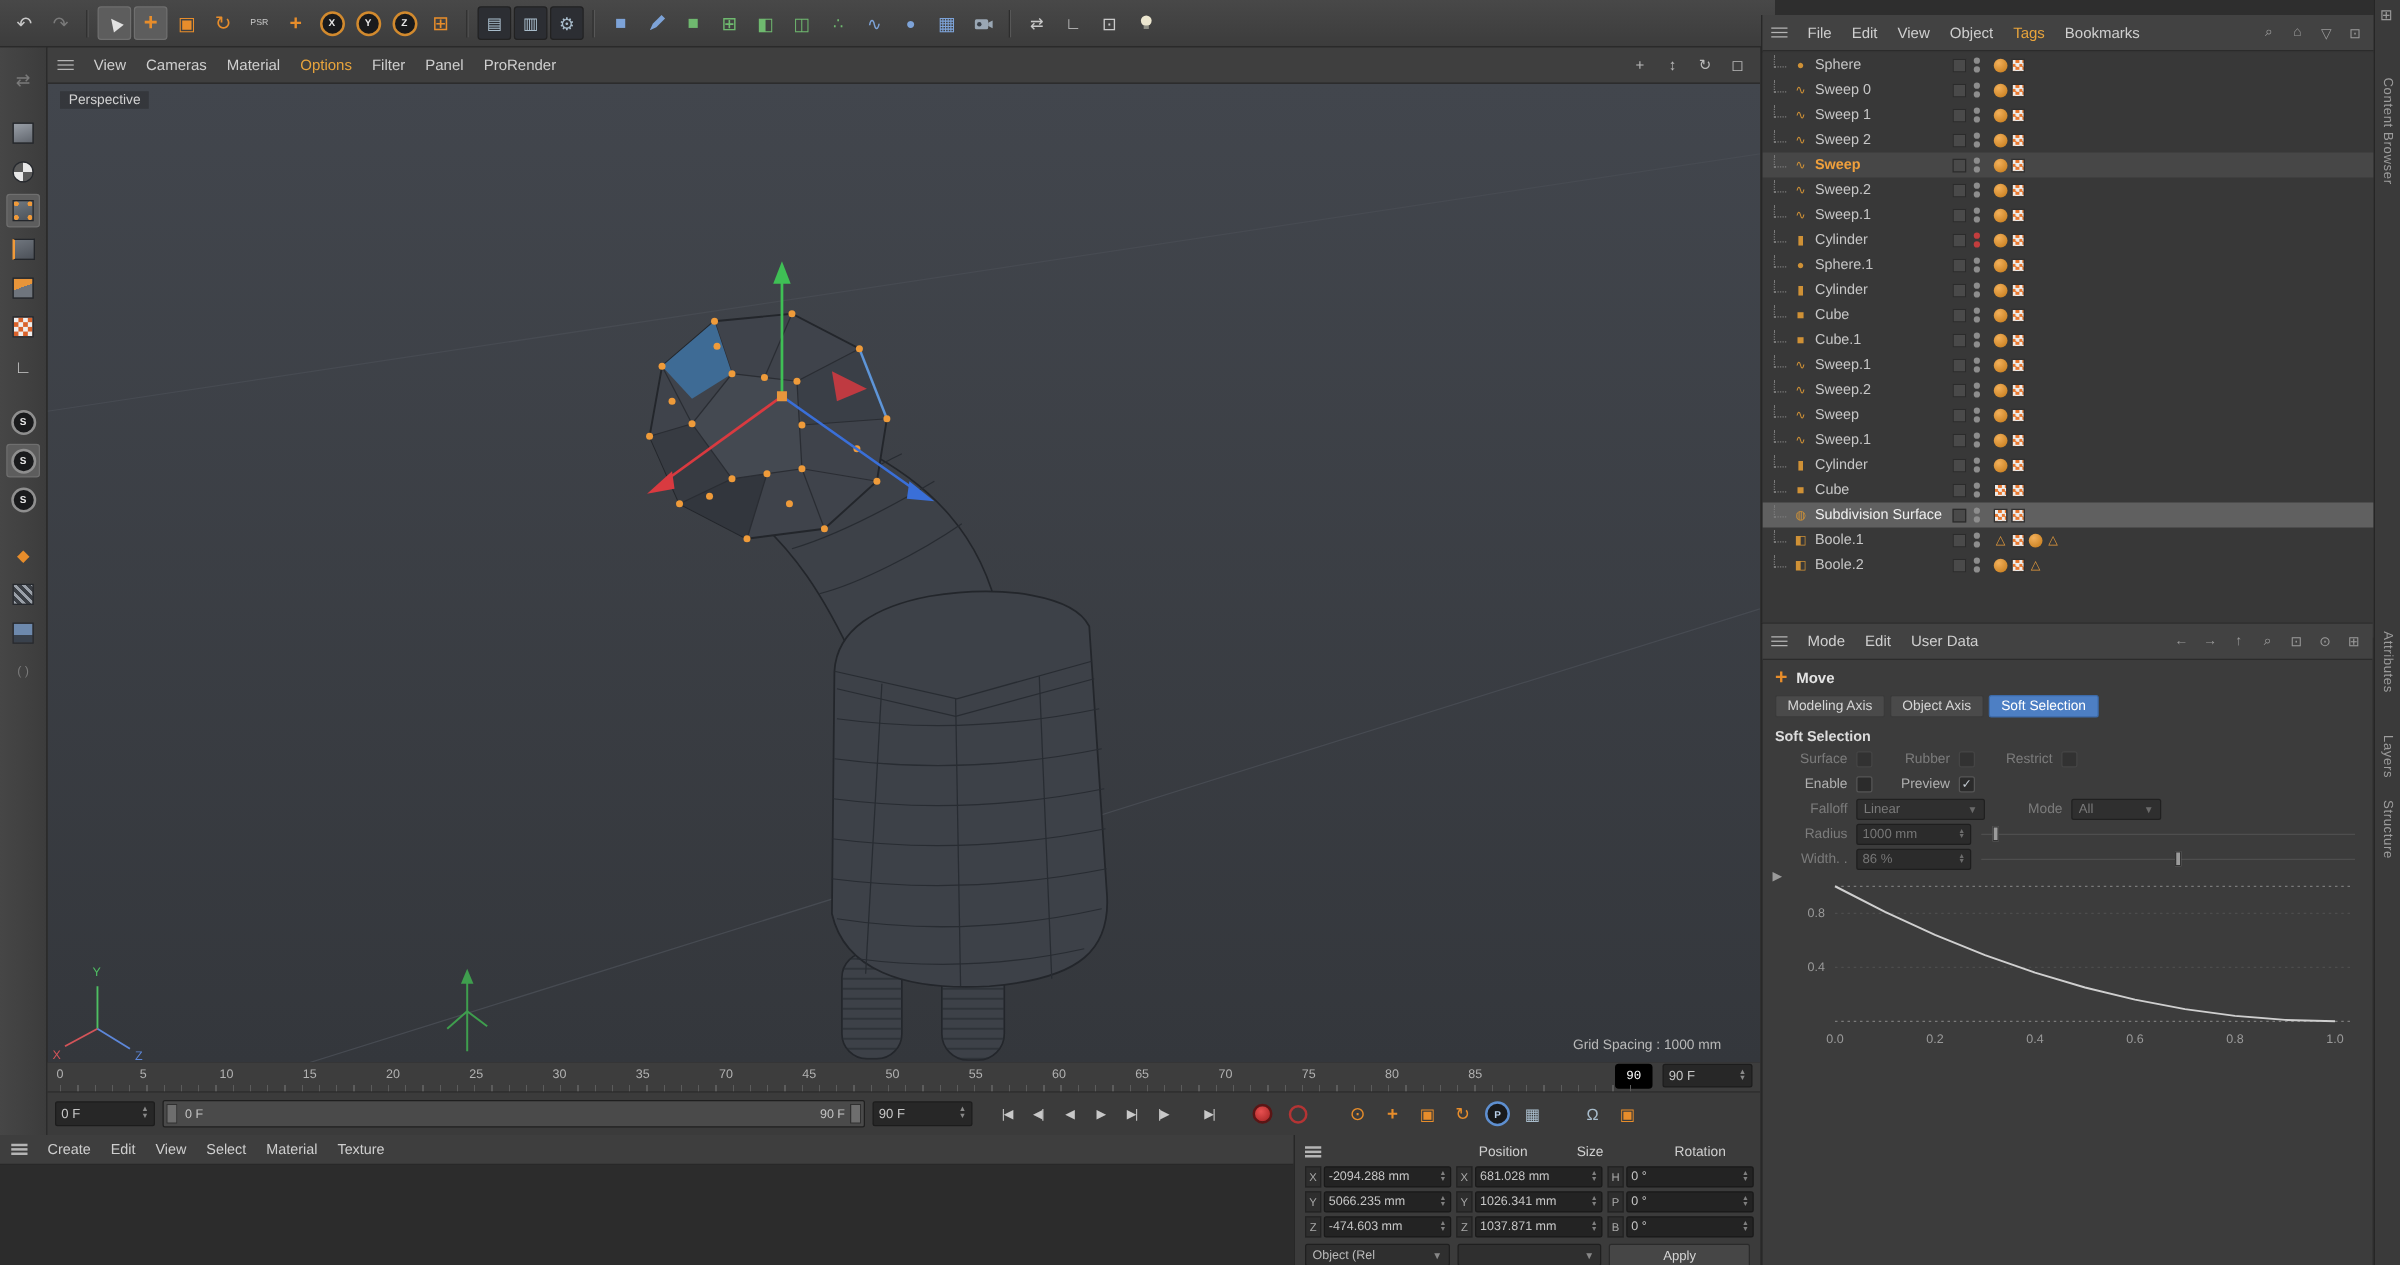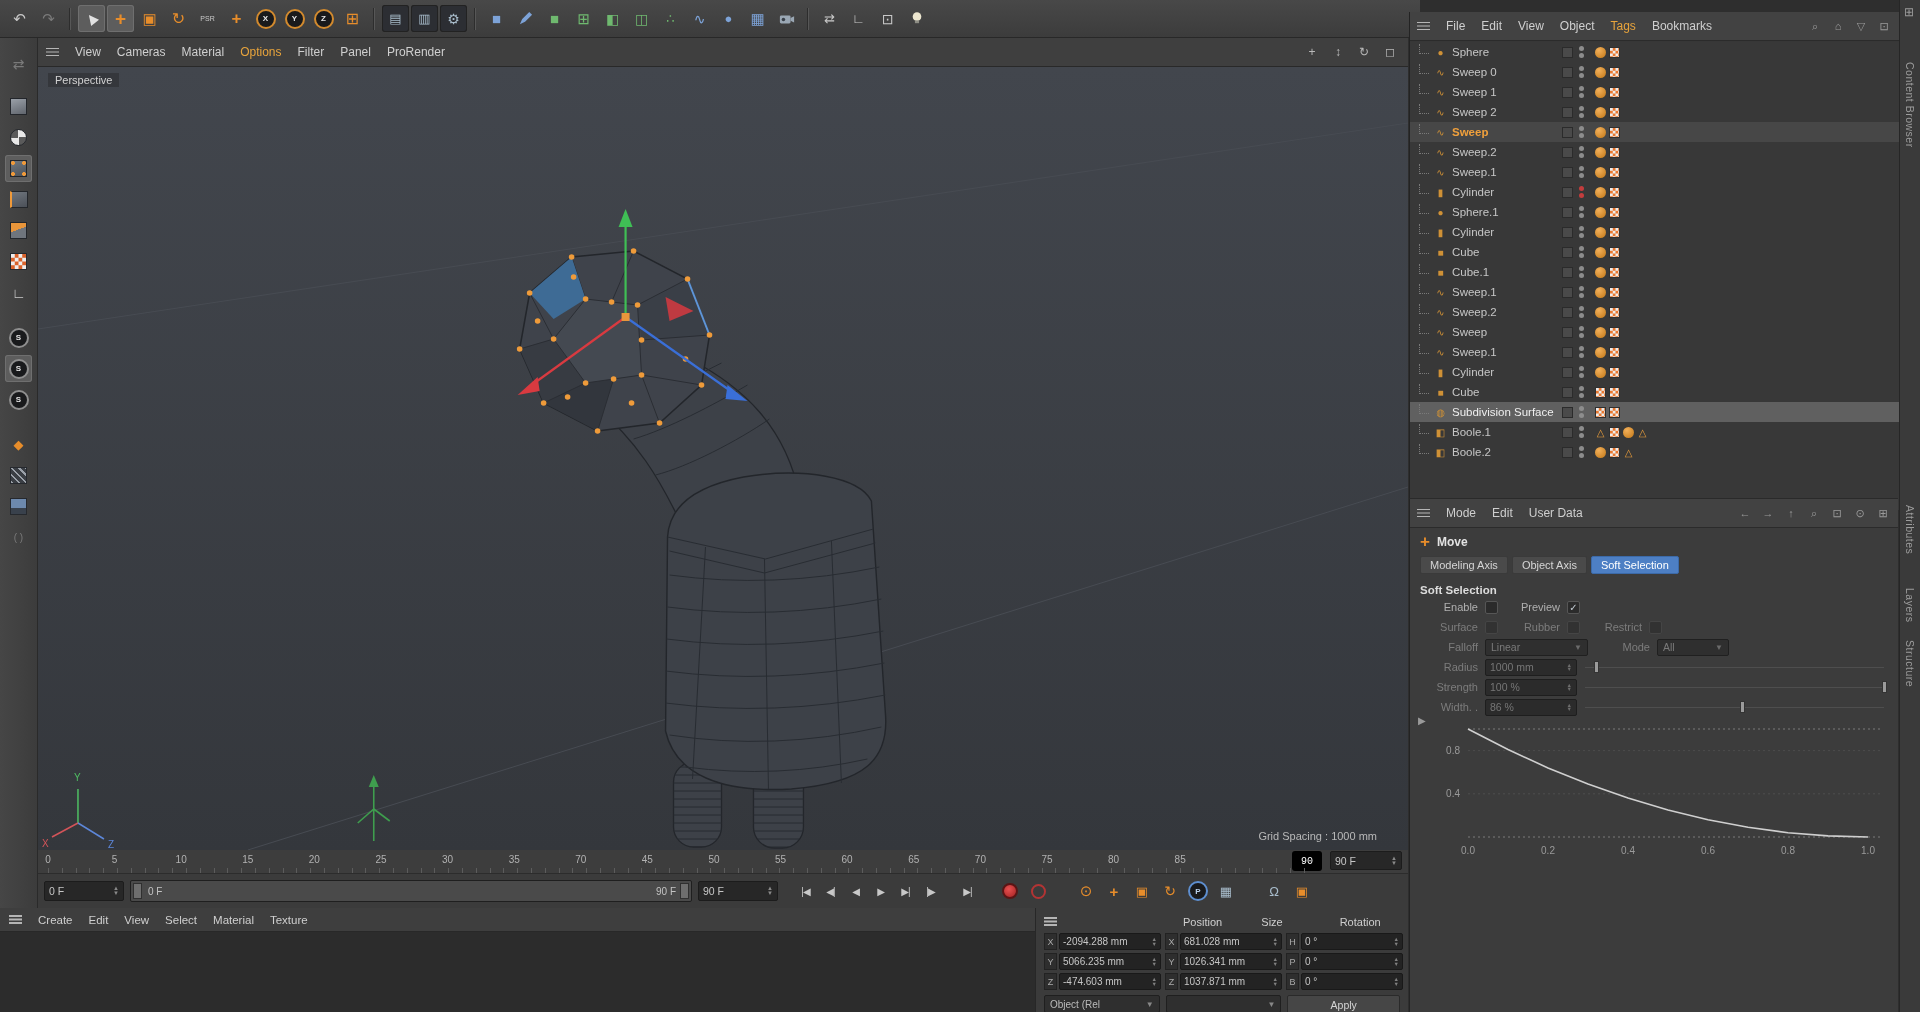--- a/index.html
+++ b/index.html
@@ -945,33 +945,33 @@
       <span id="attr-tool-icon">+</span>
       <span id="attr-tool-label">Move</span>
     </div>
     <div id="attr-tabs">
         <span class="atab">Modeling Axis</span>
         <span class="atab">Object Axis</span>
         <span class="atab active">Soft Selection</span>
       </div>
     <div id="attr-section">Soft Selection</div>
 
-    <div class="arow">
-      <span class="albl">Enable</span>
-      <span class="cb" id="enable-cb"></span>
-      <span class="albl2">Preview</span>
-      <span class="cb" id="preview-cb">✓</span>
-    </div>
     <div class="arow dim">
       <span class="albl">Surface</span>
       <span class="cb"></span>
       <span class="albl2">Rubber</span>
       <span class="cb"></span>
       <span class="albl2">Restrict</span>
       <span class="cb"></span>
+    </div>
+    <div class="arow">
+      <span class="albl">Enable</span>
+      <span class="cb" id="enable-cb"></span>
+      <span class="albl2">Preview</span>
+      <span class="cb" id="preview-cb">✓</span>
     </div>
     <div class="arow dim">
       <span class="albl">Falloff</span>
       <span class="dd">
         <span>Linear</span>
           <span class="caret">▼</span>
       </span>
       <span class="albl2">Mode</span>
       <span class="dd" style="width:72px">
         <span>All</span>
@@ -979,30 +979,20 @@
       </span>
     </div>
     <div class="arow dim">
       <span class="albl">Radius</span>
       <span class="nfield">
         <span>1000 mm</span>
           <span class="arrows">▲<br>▼</span>
       </span>
       <span class="aslider">
           <span class="ahandle" id="radius-handle" style="left: calc(4% - 3px);"></span>
-        </span>
-    </div>
-    <div class="arow dim">
-      <span class="albl">Strength</span>
-      <span class="nfield">
-        <span>100 %</span>
-          <span class="arrows">▲<br>▼</span>
-      </span>
-      <span class="aslider">
-          <span class="ahandle" id="strength-handle" style="left: calc(100% - 6px);"></span>
         </span>
     </div>
     <div class="arow dim">
       <span class="albl">Width. .</span>
       <span class="nfield">
         <span>86 %</span>
           <span class="arrows">▲<br>▼</span>
       </span>
       <span class="aslider">
           <span class="ahandle" id="width-handle" style="left: calc(52% - 3px);"></span>

